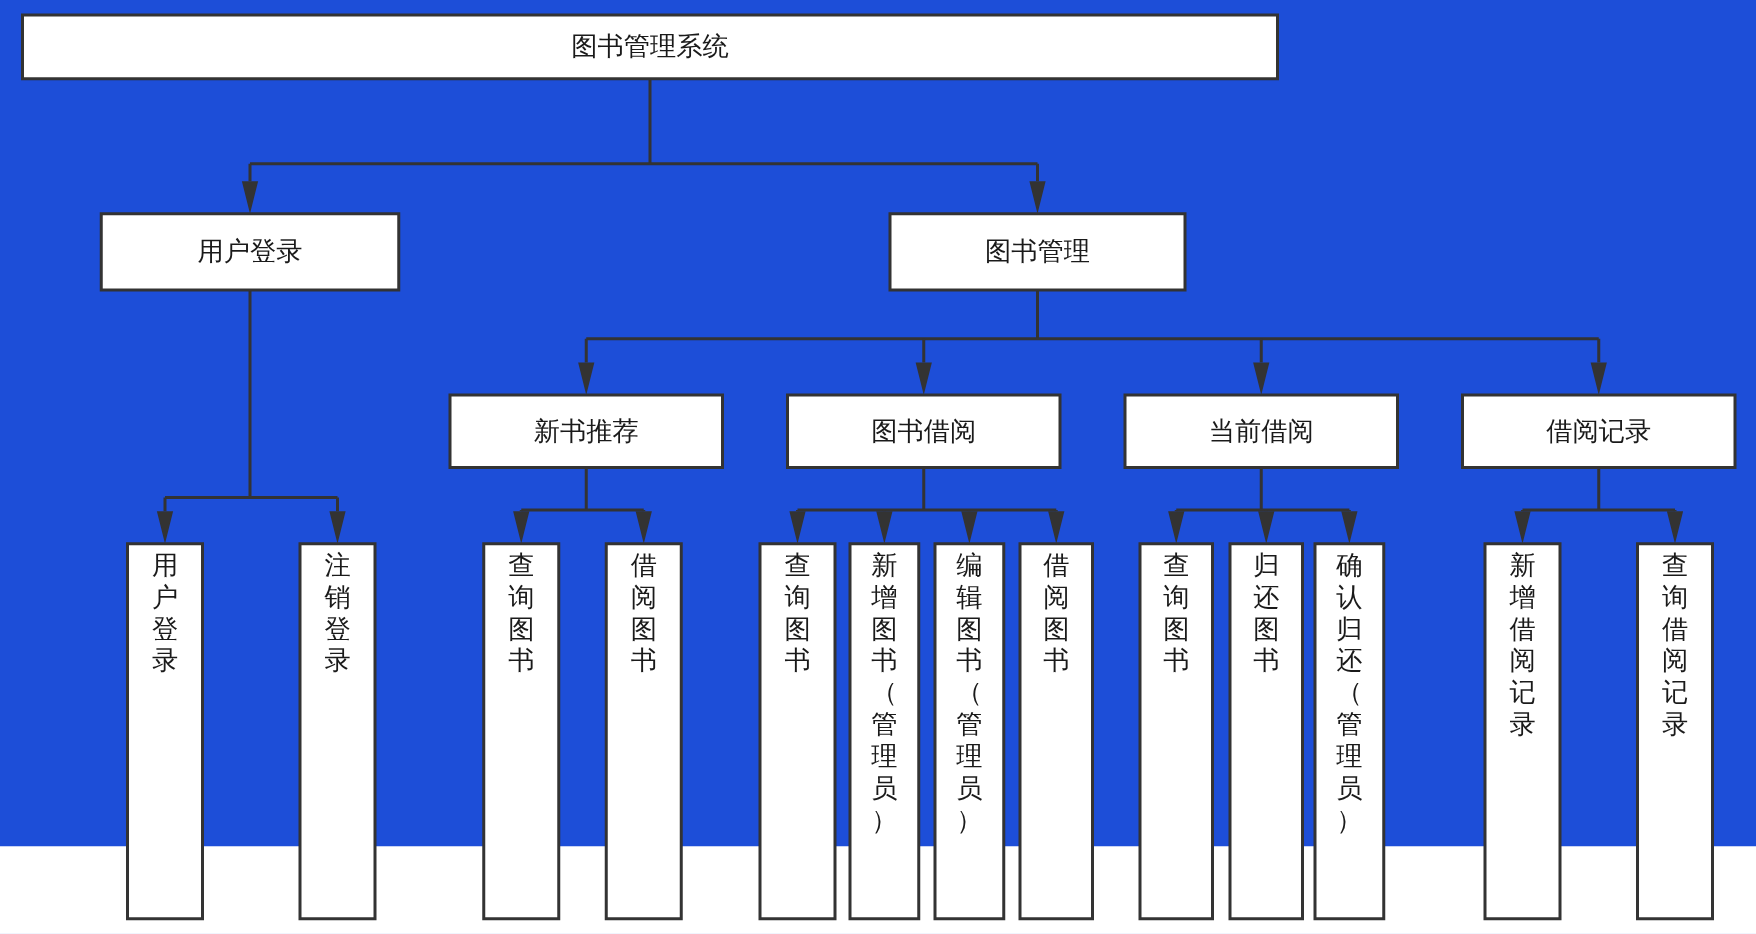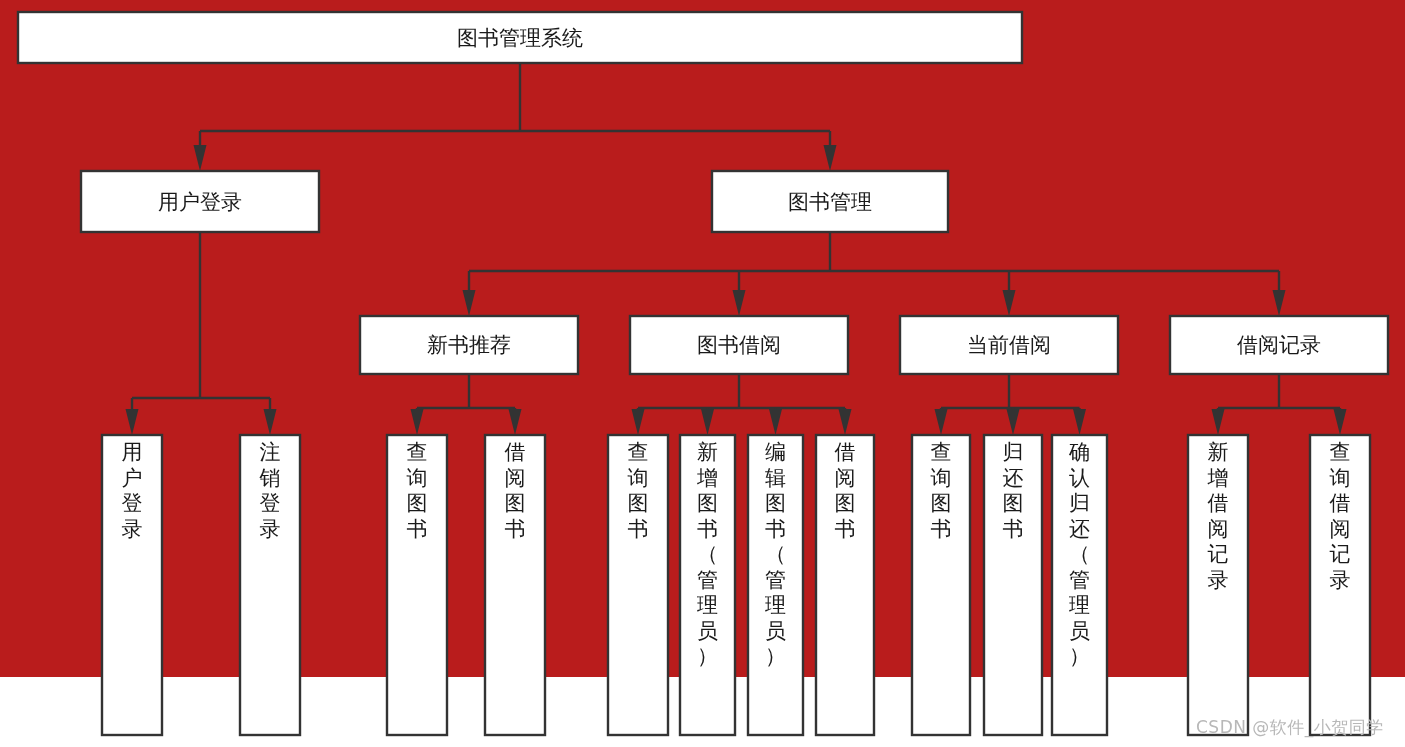--- a/index.html
+++ b/index.html
@@ -11,21 +11,21 @@
   body {
     width: 1405px;
     height: 747px;
     overflow: hidden;
     font-family: "DejaVu Sans", "Liberation Sans", sans-serif;
   }
   #diagram-root {
     position: relative;
     width: 1405px;
     height: 677px;
-    background: #b91c1c;
+    background: #1d4ed8;
   }
   svg#flowchart {
     position: absolute;
     left: 0;
     top: 0;
     width: 1405px;
     height: 747px;
     display: block;
   }
   .node-box {
@@ -215,14 +215,13 @@
         <g>
           <rect x="1188" y="435" width="60" height="300" class="node-box"></rect>
           <text x="1218" class="node-label-v"><tspan x="1218" y="459">新</tspan><tspan x="1218" y="484.5">增</tspan><tspan x="1218" y="510">借</tspan><tspan x="1218" y="535.5">阅</tspan><tspan x="1218" y="561">记</tspan><tspan x="1218" y="586.5">录</tspan></text>
         </g>
         <g>
           <rect x="1310" y="435" width="60" height="300" class="node-box"></rect>
           <text x="1340" class="node-label-v"><tspan x="1340" y="459">查</tspan><tspan x="1340" y="484.5">询</tspan><tspan x="1340" y="510">借</tspan><tspan x="1340" y="535.5">阅</tspan><tspan x="1340" y="561">记</tspan><tspan x="1340" y="586.5">录</tspan></text>
         </g>
       </g>
   </svg>
-  <div class="watermark-text" style="left: 1196px; top: 716px; color: rgb(184, 184, 184);">CSDN @软件_小贺同学</div>
 </div>
 
 </body></html>

